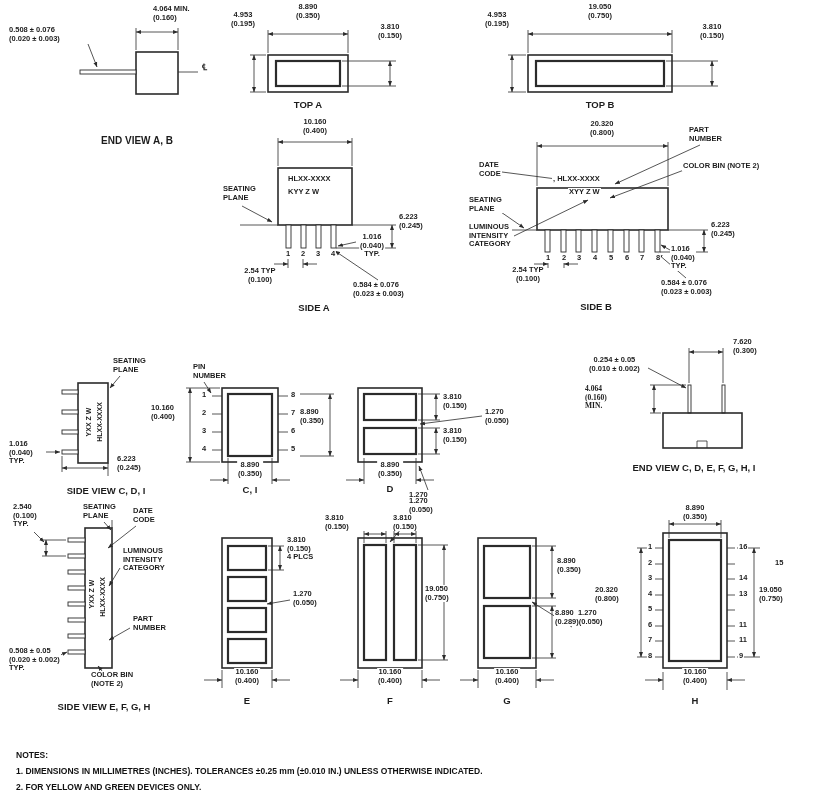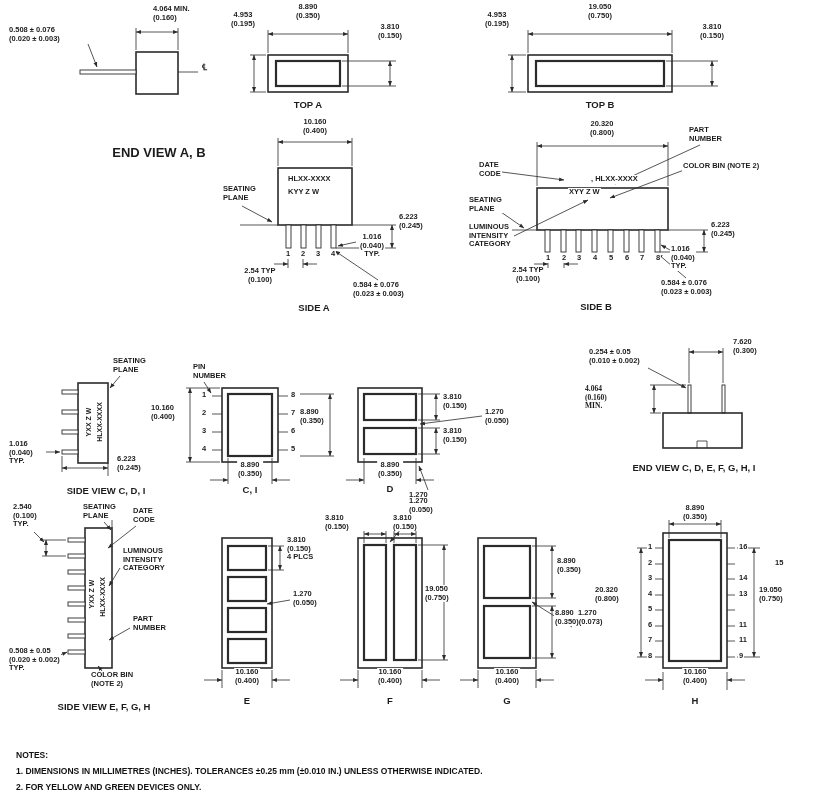--- a/index.html
+++ b/index.html
@@ -271,21 +271,21 @@
     <line x1="645" y1="680" x2="663" y2="680" class="lead"></line>
     <line x1="745" y1="680" x2="727" y2="680" class="lead"></line>
   </svg>
 
   <div id="labels-layer">
       <div class="lbl" style="left: 152px; top: 5px;">4.064 MIN.
 (0.160)</div>
       <div class="lbl" style="left: 8px; top: 26px;">0.508 ± 0.076
 (0.020 ± 0.003)</div>
       <div class="lbl" style="left: 201px; top: 62px; font-size: 9px;">℄</div>
-      <div class="lbl c" style="left: 137px; top: 146px; font-size: 13px; margin-left: 22px;">END VIEW A, B</div>
+      <div class="lbl c" style="left: 137px; top: 135px; font-size: 10px;">END VIEW A, B</div>
       <div class="lbl c" style="left: 243px; top: 11px;">4.953
 (0.195)</div>
       <div class="lbl c" style="left: 308px; top: 3px;">8.890
 (0.350)</div>
       <div class="lbl c" style="left: 390px; top: 23px;">3.810
 (0.150)</div>
       <div class="lbl c" style="left: 308px; top: 100px; font-size: 9.5px;">TOP A</div>
       <div class="lbl c" style="left: 497px; top: 11px;">4.953
 (0.195)</div>
       <div class="lbl c" style="left: 600px; top: 3px;">19.050
@@ -313,21 +313,21 @@
       <div class="lbl" style="left: 352px; top: 281px;">0.584 ± 0.076
 (0.023 ± 0.003)</div>
       <div class="lbl c" style="left: 314px; top: 303px; font-size: 9.5px;">SIDE A</div>
       <div class="lbl c" style="left: 602px; top: 120px;">20.320
 (0.800)</div>
       <div class="lbl" style="left: 688px; top: 126px;">PART
 NUMBER</div>
       <div class="lbl" style="left: 682px; top: 162px;">COLOR BIN (NOTE 2)</div>
       <div class="lbl" style="left: 478px; top: 161px;">DATE
 CODE</div>
-      <div class="lbl" style="left: 590px; top: 175px;">, HLXX-XXXX</div>
+      <div class="lbl" style="left: 552px; top: 175px;">, HLXX-XXXX</div>
       <div class="lbl" style="left: 568px; top: 188px;">XYY Z W</div>
       <div class="lbl" style="left: 468px; top: 196px;">SEATING
 PLANE</div>
       <div class="lbl" style="left: 468px; top: 223px;">LUMINOUS
 INTENSITY
 CATEGORY</div>
       <div class="lbl c" style="left: 548px; top: 254px;">1</div>
       <div class="lbl c" style="left: 564px; top: 254px;">2</div>
       <div class="lbl c" style="left: 579px; top: 254px;">3</div>
       <div class="lbl c" style="left: 595px; top: 254px;">4</div>
@@ -378,21 +378,21 @@
 (0.050)</div>
       <div class="lbl" style="left: 442px; top: 427px;">3.810
 (0.150)</div>
       <div class="lbl c" style="left: 390px; top: 461px;">8.890
 (0.350)</div>
       <div class="lbl c" style="left: 390px; top: 484px; font-size: 9.5px;">D</div>
       <div class="lbl" style="left: 408px; top: 491px;">1.270
 (0.050)</div>
       <div class="lbl" style="left: 732px; top: 338px;">7.620
 (0.300)</div>
-      <div class="lbl" style="left: 588px; top: 348px;">0.254 ± 0.05
+      <div class="lbl" style="left: 588px; top: 356px; text-align: center;">0.254 ± 0.05
 (0.010 ± 0.002)</div>
       <div class="lbl" style="left: 584px; top: 385px; font-family: Liberation Serif, serif;">4.064
 (0.160)
 MIN.</div>
       <div class="lbl c" style="left: 694px; top: 463px; font-size: 9.5px;">END VIEW C, D, E, F, G, H, I</div>
       <div class="lbl" style="left: 12px; top: 503px;">2.540
 (0.100)
 TYP.</div>
       <div class="lbl" style="left: 82px; top: 503px;">SEATING
 PLANE</div>
@@ -426,21 +426,21 @@
       <div class="lbl" style="left: 392px; top: 514px;">3.810
 (0.150)</div>
       <div class="lbl" style="left: 424px; top: 585px;">19.050
 (0.750)</div>
       <div class="lbl c" style="left: 390px; top: 668px;">10.160
 (0.400)</div>
       <div class="lbl c" style="left: 390px; top: 696px; font-size: 9.5px;">F</div>
       <div class="lbl" style="left: 556px; top: 557px;">8.890
 (0.350)</div>
       <div class="lbl" style="left: 554px; top: 609px;">8.890  1.270
-(0.350)(0.073)</div>
+(0.289)(0.050)</div>
       <div class="lbl c" style="left: 507px; top: 668px;">10.160
 (0.400)</div>
       <div class="lbl c" style="left: 507px; top: 696px; font-size: 9.5px;">G</div>
       <div class="lbl c" style="left: 695px; top: 504px;">8.890
 (0.350)</div>
       <div class="lbl c" style="left: 650px; top: 543px;">1</div>
       <div class="lbl c" style="left: 650px; top: 559px;">2</div>
       <div class="lbl c" style="left: 650px; top: 574px;">3</div>
       <div class="lbl c" style="left: 650px; top: 590px;">4</div>
       <div class="lbl c" style="left: 650px; top: 605px;">5</div>

